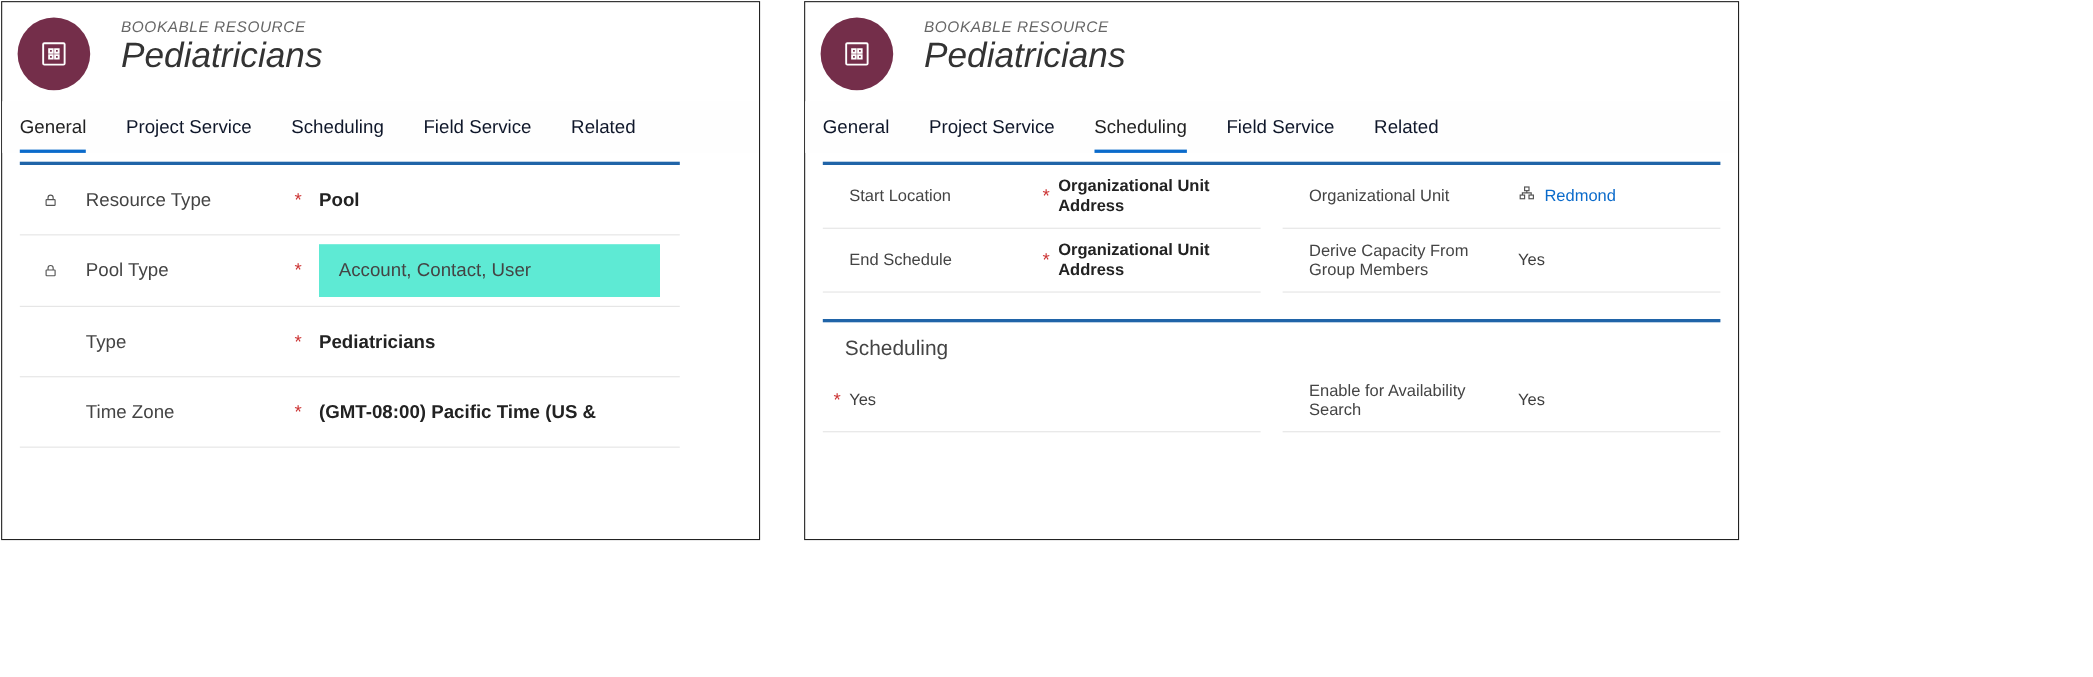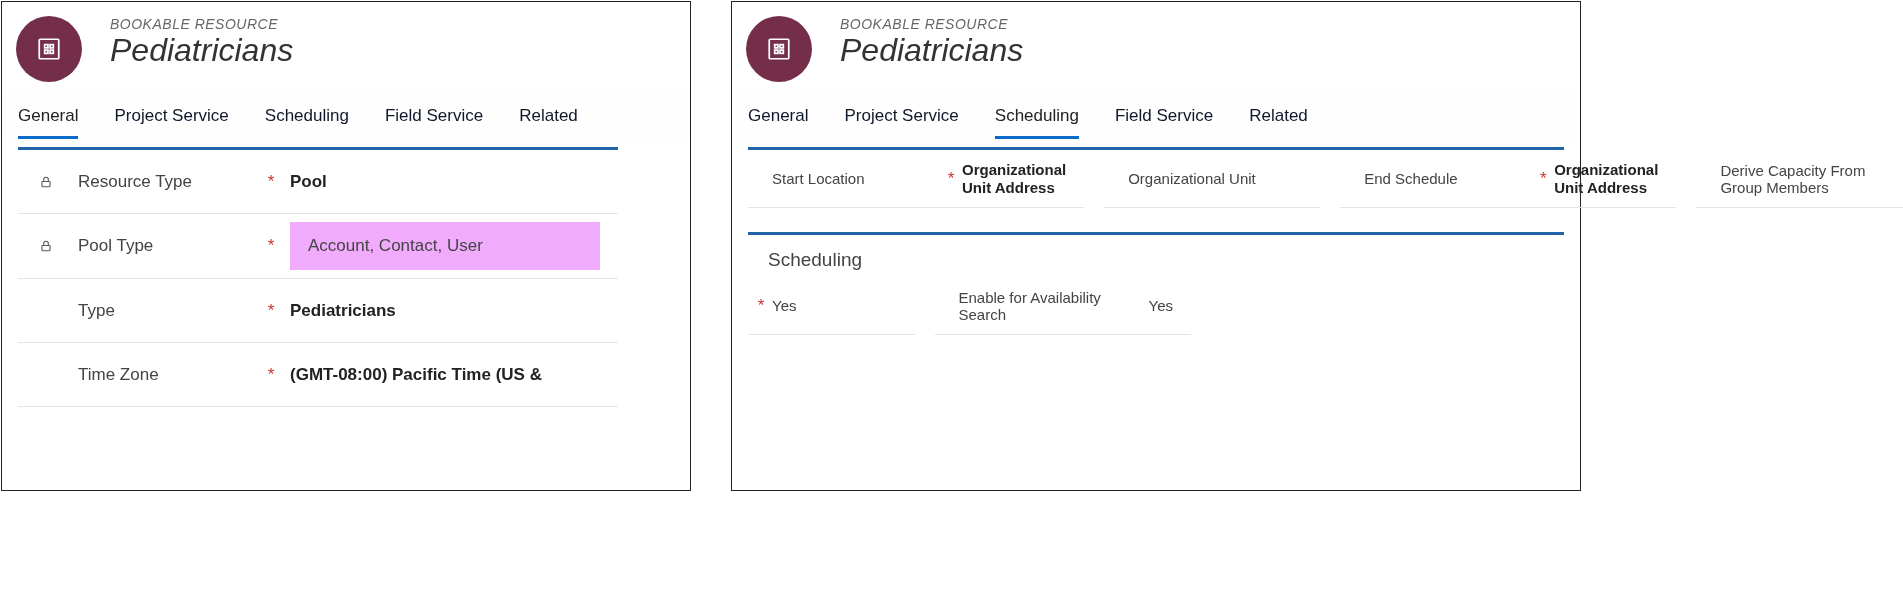--- a/index.html
+++ b/index.html
@@ -105,31 +105,31 @@
   .form-value-cell {
     flex: 1;
     padding: 8px 12px;
   }
   .value-bold {
     font-weight: 600;
     font-size: 17px;
     color: #222;
   }
   .value-input-box {
-    background: #f0abfc;
+    background: #5eead4;
     padding: 14px 18px;
     font-size: 17px;
     color: #444;
     width: 310px;
   }
 
   
   .grid2 {
     display: grid;
-    grid-template-columns: 1fr 1fr 1fr 1fr;
+    grid-template-columns: 1fr 1fr;
     column-gap: 20px;
   }
   .grid2 .form-row { min-height: 58px; }
   .grid2 .form-label-cell { width: 190px; font-size: 15px; padding-left: 18px; }
   .grid2 .form-value-cell { padding-left: 4px; }
   .grid2 .value-bold { font-size: 15px; }
   .grid2 .value-plain { font-size: 15px; color: #404040; font-weight: 500; }
   .lookup {
     display: inline-flex; align-items: center; gap: 8px;
     color: #0b6bcb; font-size: 15px; font-weight: 400;
@@ -256,20 +256,33 @@
               <span>Start Location</span>
             </div>
           <span class="req">*</span>
           <div class="form-value-cell"><span class="value-bold">Organizational Unit Address</span></div>
         </div>
         <div class="form-row">
           <div class="form-label-cell">
               <span>Organizational Unit</span>
             </div>
           <span class="req" style="visibility:hidden;">*</span>
+          <div class="form-value-cell">
+            <span class="lookup">
+              <span>
+                <svg viewBox="0 0 24 24" fill="none" stroke="#555" stroke-width="1.6">
+                    <rect x="9" y="3" width="6" height="5"></rect>
+                    <rect x="3" y="14" width="6" height="5"></rect>
+                    <rect x="15" y="14" width="6" height="5"></rect>
+                    <path d="M12 8v3M12 11H6v3M12 11h6v3"></path>
+                  </svg>
+              </span>
+              <span>Redmond</span>
+            </span>
+          </div>
         </div>
         <div class="form-row">
           <div class="form-label-cell">
               <span>End Schedule</span>
             </div>
           <span class="req">*</span>
           <div class="form-value-cell"><span class="value-bold">Organizational Unit Address</span></div>
         </div>
         <div class="form-row">
           <div class="form-label-cell">

